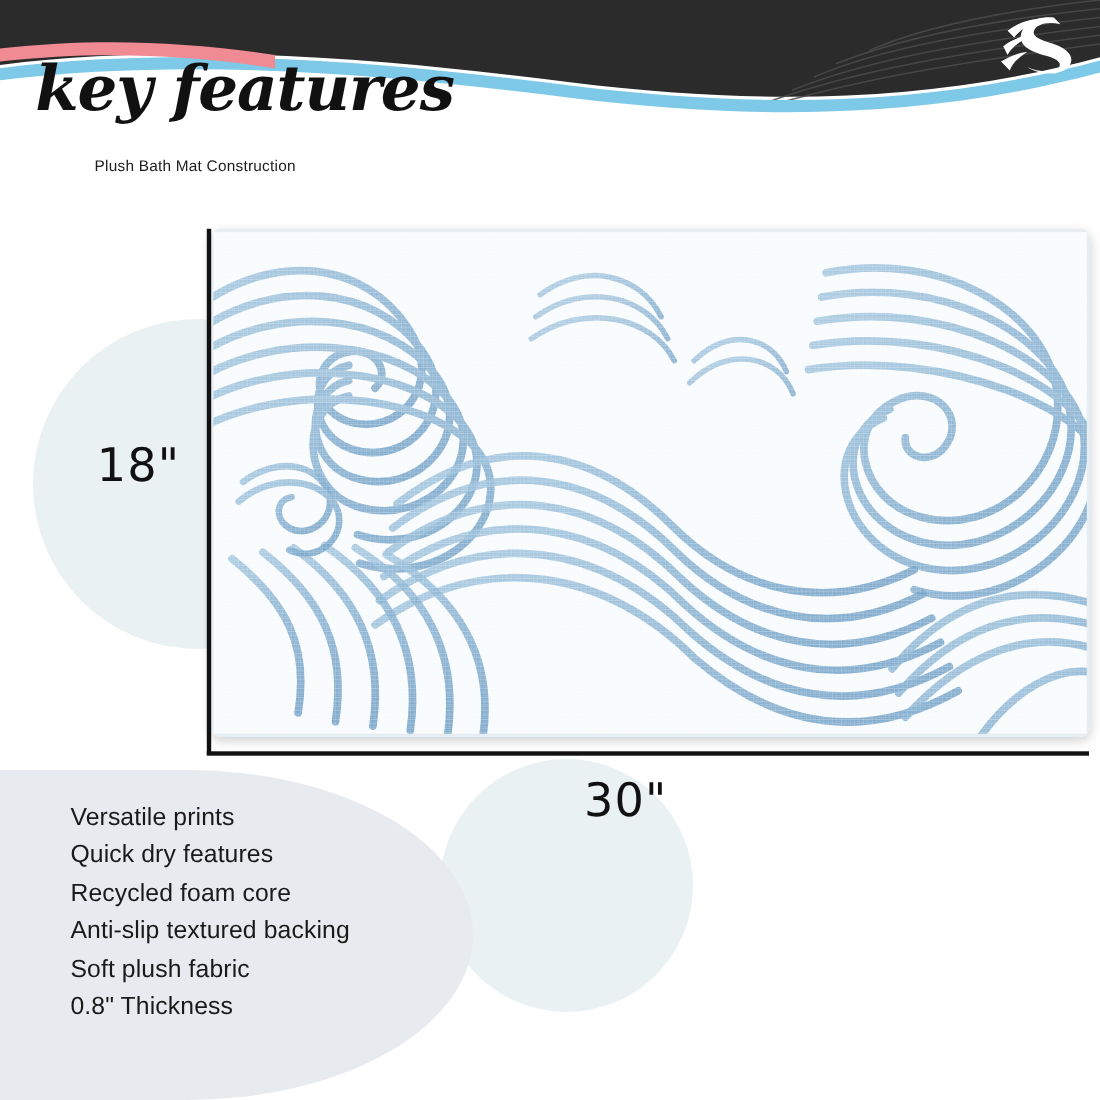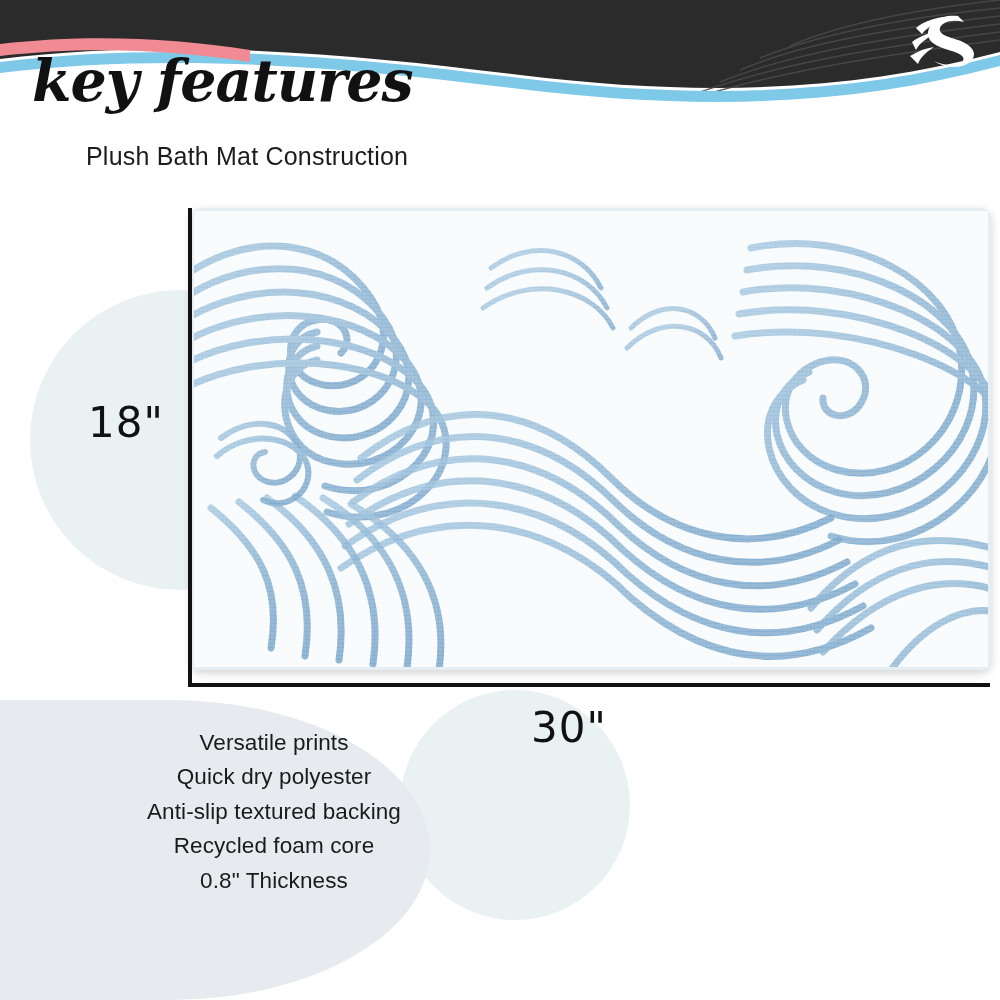--- a/index.html
+++ b/index.html
@@ -55,21 +55,21 @@
     font-weight: bold;
     font-style: italic;
     letter-spacing: -1px;
     color: #111111;
     line-height: 1;
   }
   .subtitle {
     position: absolute;
     left: 86px;
     top: 142px;
-    font-size: 25px;
+    font-size: 14px;
     color: #1c1c1c;
     letter-spacing: 0.2px;
   }
 
   
   .circle {
     position: absolute;
     border-radius: 50%;
     background: #e9f1f2;
   }
@@ -151,21 +151,20 @@
     left: 64px;
     top: 726px;
     width: 420px;
   }
   .feature-item {
     font-size: 22.5px;
     color: #1a1a1a;
     line-height: 1.53;
     letter-spacing: 0.1px;
     white-space: nowrap;
-    text-align: center;
   }
 </style>
 </head>
 <body>
 
 <div id="page">
 
   <div class="circle circle-left"></div>
   <div class="circle circle-mid"></div>
   <div class="blob-bottom"></div>
@@ -287,19 +286,20 @@
     </svg>
   </div>
 
   <div class="rule-v"></div>
   <div class="rule-h"></div>
   <div class="dim-h">18"</div>
   <div class="dim-w">30"</div>
 
   <div class="features">
     <div class="feature-item">Versatile prints</div>
-    <div class="feature-item">Quick dry polyester</div>
+    <div class="feature-item">Quick dry features</div>
+    <div class="feature-item">Recycled foam core</div>
     <div class="feature-item">Anti-slip textured backing</div>
-    <div class="feature-item">Recycled foam core</div>
+    <div class="feature-item">Soft plush fabric</div>
     <div class="feature-item">0.8" Thickness</div>
   </div>
 
 </div>
 
 </body></html>

